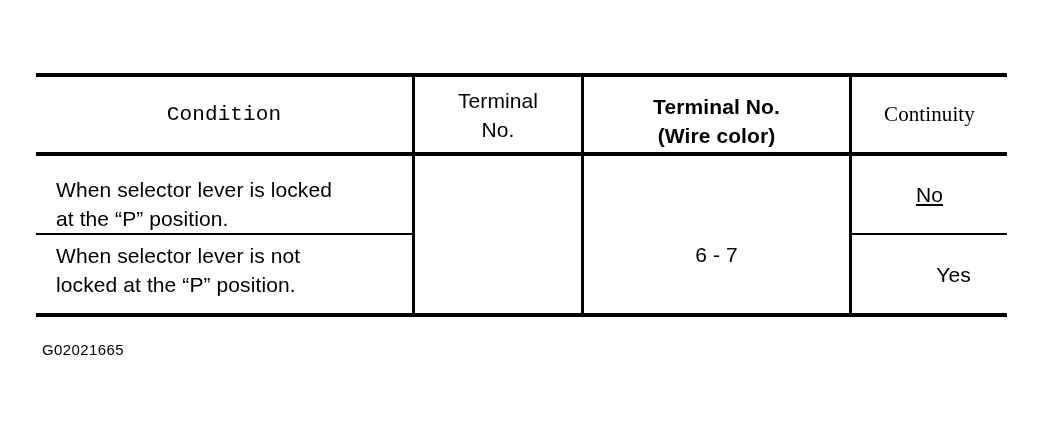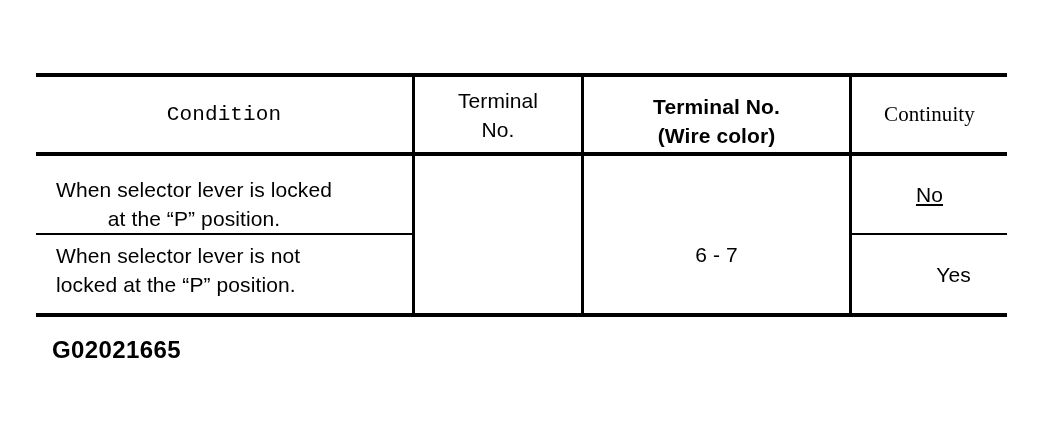--- a/index.html
+++ b/index.html
@@ -76,40 +76,40 @@
     white-space: pre-line;
   }
 
   
   #hdr-condition   { left: 0px;   top: 4px;  width: 376px; height: 75px; font-family: Liberation Mono, monospace; }
   #hdr-connector   { left: 379px; top: 4px;  width: 166px; height: 75px; }
   #hdr-terminal    { left: 548px; top: 4px;  width: 265px; height: 87px; font-weight: bold; }
   #hdr-continuity  { left: 816px; top: 4px;  width: 155px; height: 75px; font-family: Liberation Serif, serif; }
 
   
-  #cell-cond-1 { left: 0px; top: 83px;  width: 376px; height: 96px; padding-left: 20px; text-align: center; }
+  #cell-cond-1 { left: 0px; top: 83px;  width: 376px; height: 96px; padding-left: 20px; }
   #cell-cond-2 { left: 0px; top: 162px; width: 376px; height: 70px; padding-left: 20px; }
 
   
   #cell-connector-no { left: 379px; top: 83px; width: 166px; height: 157px; }
   #cell-terminal-no  { left: 548px; top: 83px; width: 265px; height: 196px; }
 
   
   #cell-cont-1 { left: 816px; top: 83px;  width: 155px; height: 77px; text-decoration: underline; }
   #cell-cont-2 { left: 816px; top: 162px; width: 155px; height: 78px; padding-left: 48px; }
 
   
   #caption {
     position: absolute;
-    left: 52px;
+    left: 42px;
     top: 338px;
-    font-size: 24px;
+    font-size: 15px;
     line-height: 24px;
     letter-spacing: 0.4px;
-    font-weight: 700;
+    font-weight: 400;
   }
 </style>
 </head>
 <body>
 
 <div id="table-wrap">
 
   <div class="rule-thick" id="rule-top"></div>
   <div class="rule-thick" id="rule-header"></div>
   <div class="rule-thick" id="rule-bottom"></div>

